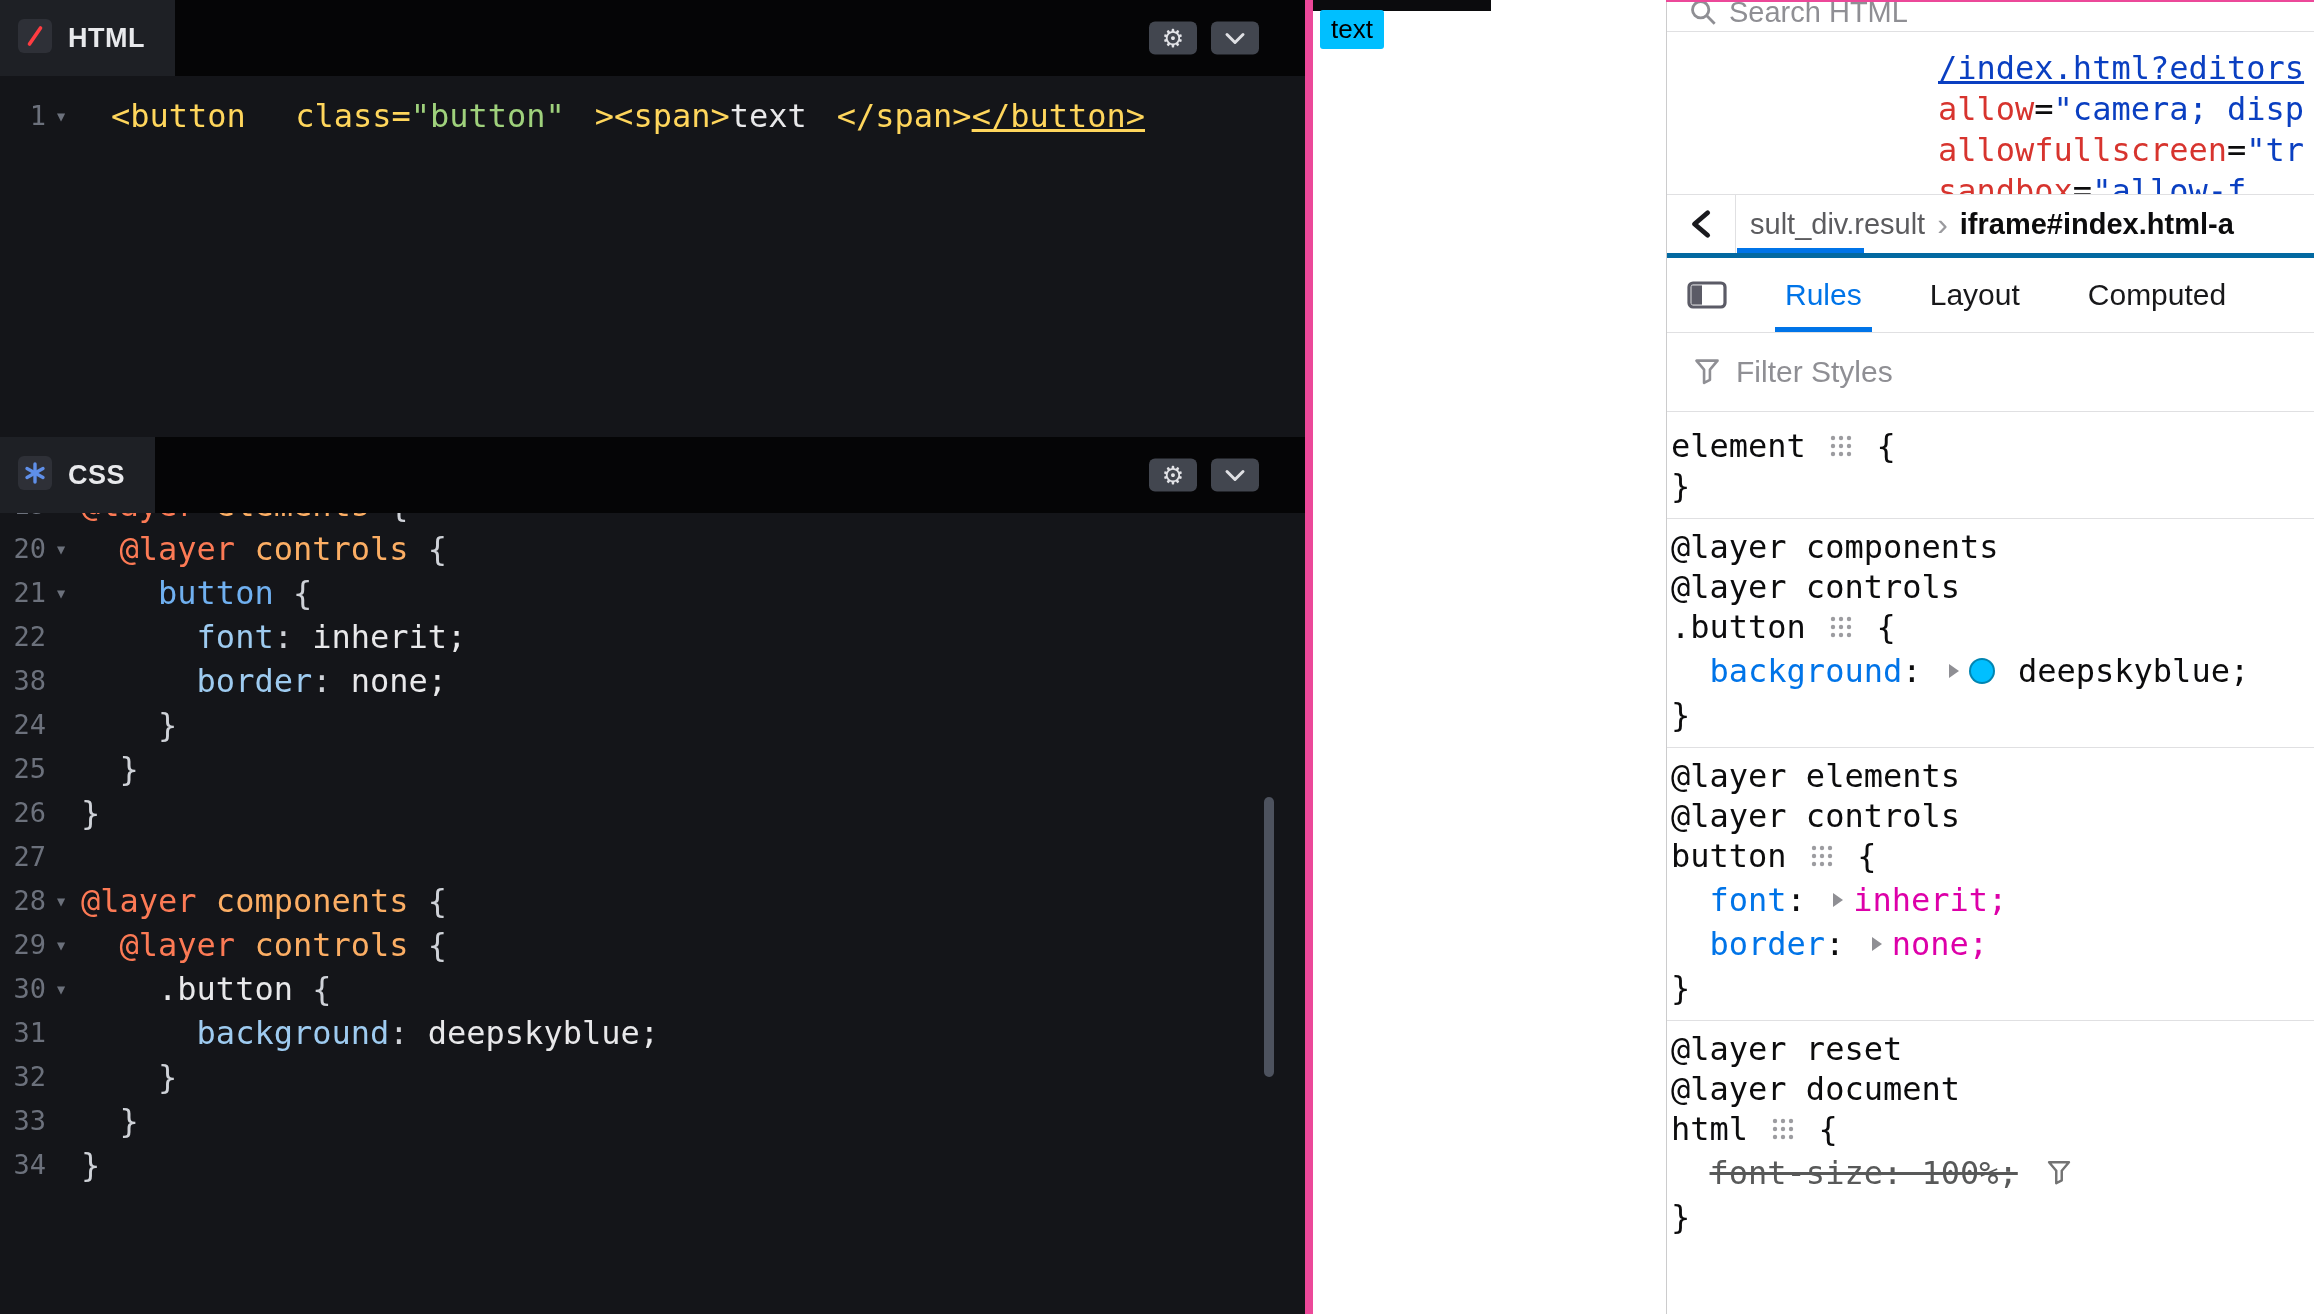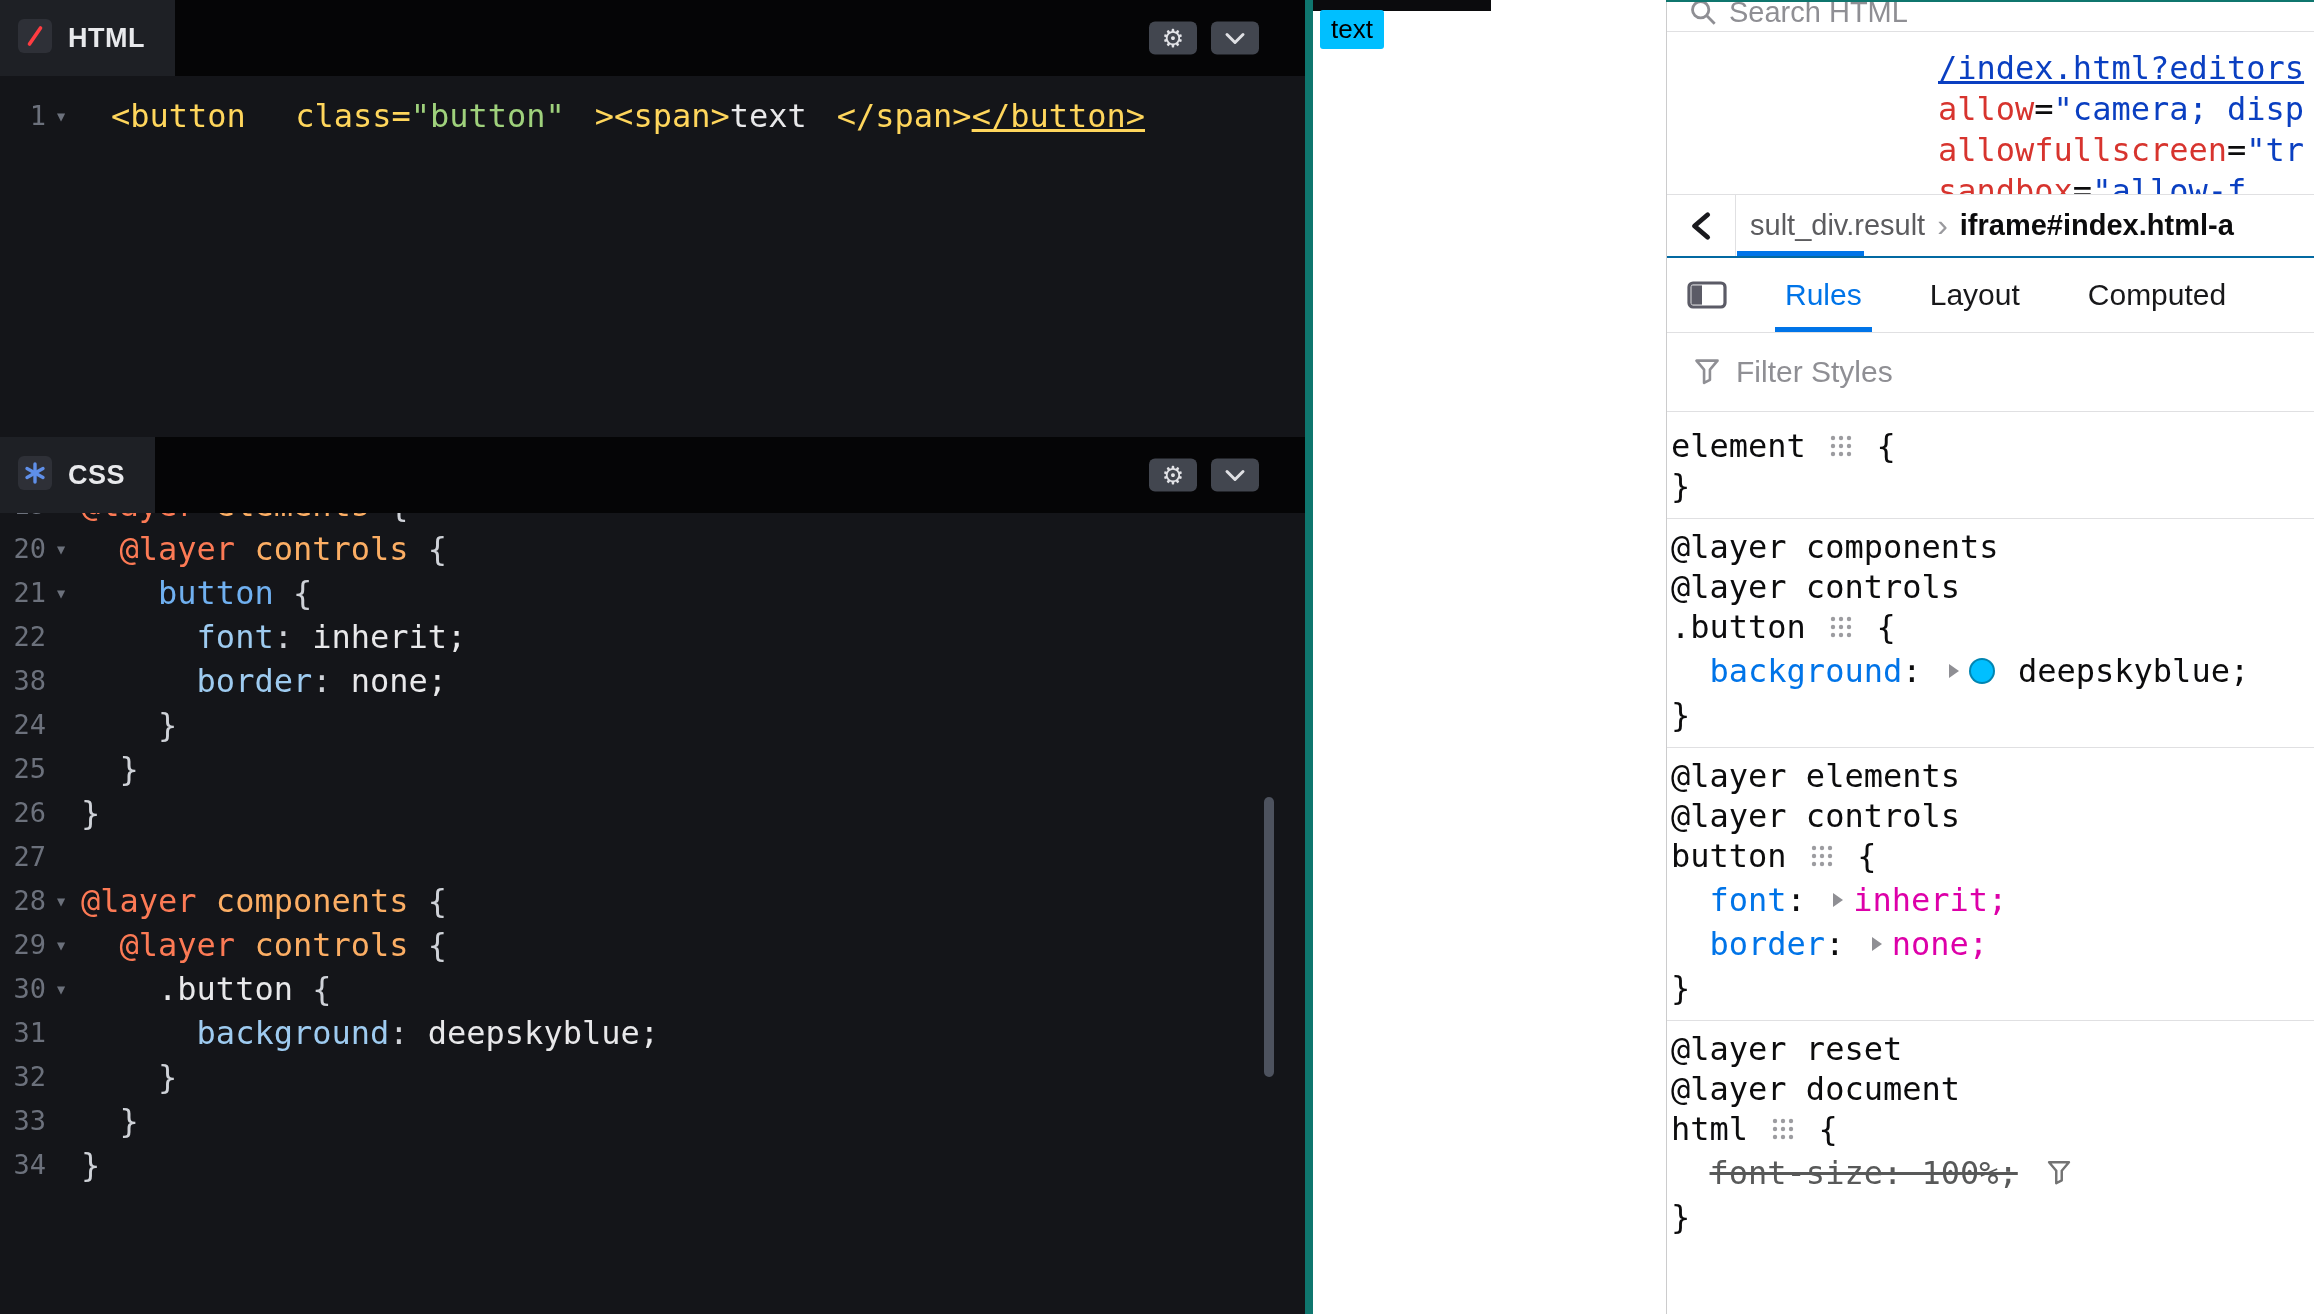--- a/index.html
+++ b/index.html
@@ -1,17 +1,17 @@
 <!DOCTYPE html>
 <html><head>
 <meta charset="utf-8">
 <style>
   * { box-sizing: border-box; margin: 0; padding: 0; }
   html,body { background:#08090b; }
-  .app { position:relative; width:2314px; height:1314px; background:#0f766e; overflow:hidden;
+  .app { position:relative; width:2314px; height:1314px; background:#ec4899; overflow:hidden;
          font-family:"Liberation Sans", sans-serif; }
 
   
   .editors { position:absolute; left:0; top:0; width:1305px; height:1314px; background:#141519; }
   .panel { position:absolute; left:0; width:100%; overflow:hidden; }
   .panel-html { top:0; height:437px; }
   .panel-css  { top:437px; height:877px; }
   .phead { position:relative; height:76px; background:#050506; display:flex; align-items:center; z-index:3; }
   .ptab { height:76px; display:flex; align-items:center; gap:16px; padding:0 30px 0 18px; background:#1e2025; cursor:pointer; }
   .tab-label { color:#e8e9ec; font-size:27px; font-weight:700; letter-spacing:.5px; }
@@ -59,21 +59,21 @@
   .search-inner { position:absolute; left:22px; top:-14px; height:48px; display:flex; align-items:center;
                   gap:12px; color:#8f8f94; font-size:29px; }
   .markup { height:162px; overflow:hidden; padding:16px 0 0 271px;
             font-family:"DejaVu Sans Mono", monospace; font-size:32px; line-height:41px; }
   .mline { white-space:pre; height:41px; overflow:hidden; }
   .tk-m-attr { color:#d7342e; }
   .tk-m-val  { color:#0a3fc1; }
   .tk-m-dark { color:#0c0c0d; }
   .tk-m-link { color:#0a3fc1; text-decoration:underline; }
 
-  .breadcrumbs { position:relative; height:64px; border-top:1px solid #e0e0e2; border-bottom:2px solid #0369a1;
+  .breadcrumbs { position:relative; height:64px; border-top:1px solid #e0e0e2; border-bottom:5px solid #0369a1;
                  display:flex; align-items:center; overflow:hidden; }
   .bc-back { margin-left:20px; display:inline-flex; cursor:pointer; }
   .crumb1 { margin-left:18px; padding-left:14px; border-left:1px solid #e0e0e2; height:100%;
             display:flex; align-items:center; color:#5c5c5f; font-size:29px; white-space:nowrap; cursor:pointer; }
   .crumb-sep { color:#9a9a9e; font-size:32px; margin:0 12px; }
   .crumb2 { font-weight:700; font-size:29px; white-space:nowrap; cursor:pointer; }
   .crumb-underline { position:absolute; left:70px; bottom:0; width:127px; height:5px; background:#0074e8; }
 
   .sidebar-tabs { height:75px; border-bottom:1px solid #e0e0e2; display:flex; align-items:center; }
   .sidebar-toggle { margin-left:20px; display:inline-flex; cursor:pointer; }

